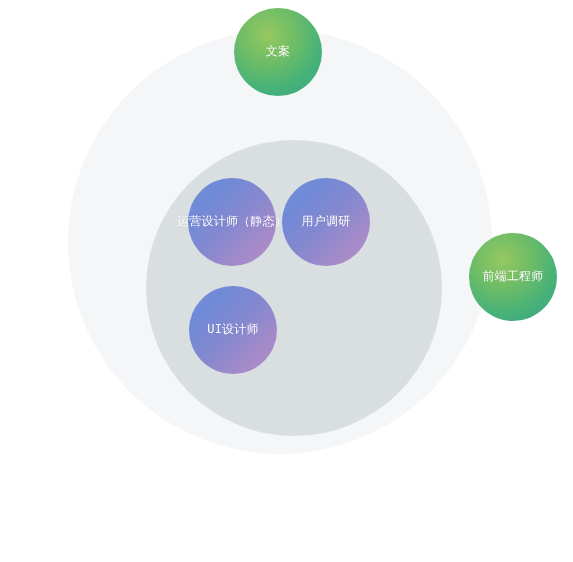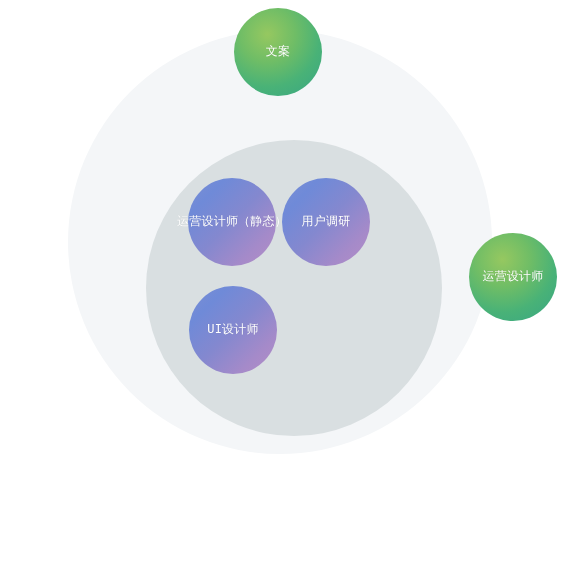--- a/index.html
+++ b/index.html
@@ -103,21 +103,21 @@
 
   <div class="ring ring-outer"></div>
   <div class="ring ring-inner"></div>
 
   <div class="bubble bubble-green pos-top">
     <span class="bubble-label">文案</span>
   </div>
 
 
   <div class="bubble bubble-green pos-right">
-    <span class="bubble-label">运营设计师</span>
+    <span class="bubble-label">前端工程师</span>
   </div>
 
 
   <div class="bubble bubble-purple pos-core-tl">
     <span class="bubble-label">运营设计师（静态）</span>
   </div>
 
   <div class="bubble bubble-purple pos-core-tr">
     <span class="bubble-label">用户调研</span>
   </div>

